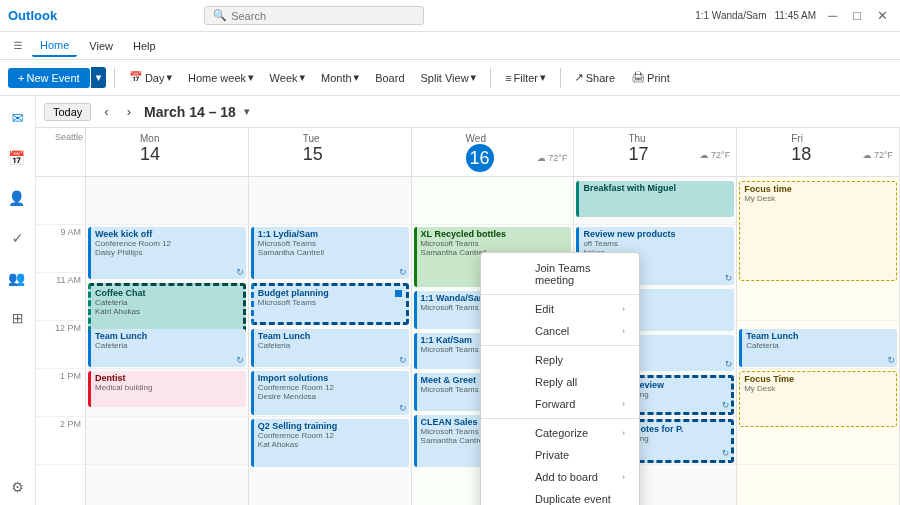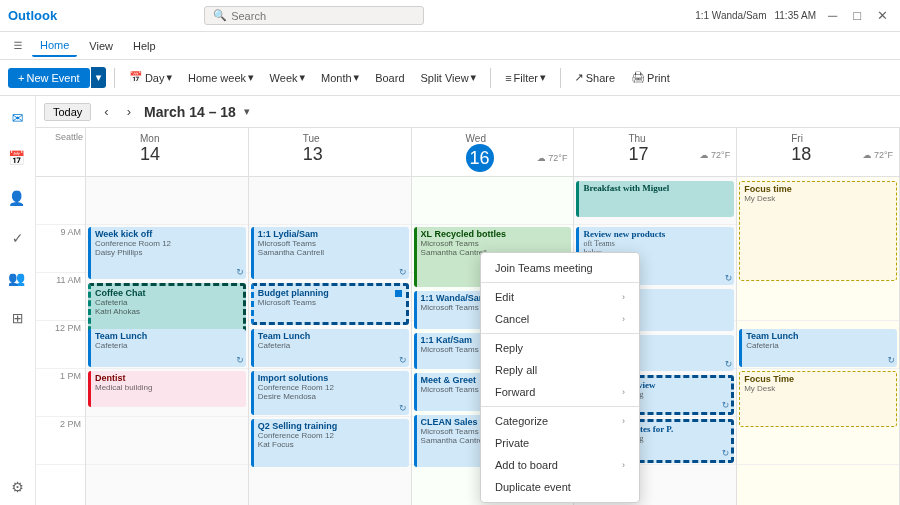--- a/index.html
+++ b/index.html
@@ -63,40 +63,40 @@
     .event .evt-title { font-weight: 600; font-size: 9px; white-space: nowrap; overflow: hidden; text-overflow: ellipsis; }
     .event .evt-sub { font-size: 8px; color: rgba(0,0,0,0.6); white-space: nowrap; overflow: hidden; text-overflow: ellipsis; }
     .event .evt-icon { position: absolute; bottom: 2px; right: 2px; font-size: 9px; opacity: 0.7; }
     .ev-blue { background: #d0e8f8; border-left: 3px solid #0078d4; color: #004e8c; }
     .ev-green { background: #c8e6c9; border-left: 3px solid #107c10; color: #054b05; }
     .ev-teal { background: #b2dfdb; border-left: 3px solid #008575; color: #004b44; }
     .ev-pink { background: #fce4ec; border-left: 3px solid #e81123; color: #7a0000; }
 
     
     .context-menu { position: absolute; background: #fff; border: 1px solid #d0d0d0; border-radius: 4px; box-shadow: 0 4px 16px rgba(0,0,0,0.2); z-index: 100; width: 160px; padding: 4px 0; }
-    .ctx-item { padding: 5px 14px; font-size: 11px; cursor: pointer; display: flex; align-items: center; justify-content: space-between; color: #333; }
+    .ctx-item { padding: 5px 14px; font-size: 11px; cursor: pointer; display: flex; align-items: center; justify-content: space-between; color: #333; margin-left: 40px; }
     .ctx-sep { height: 1px; background: #e0e0e0; margin: 3px 0; }
     .ctx-arrow { font-size: 9px; color: #888; }
 
     
     .cal-grid::-webkit-scrollbar { width: 6px; }
     .cal-grid::-webkit-scrollbar-thumb { background: #ccc; border-radius: 3px; }
   </style>
 </head>
 <body>
 
 <div class="top-bar">
   <span class="outlook-logo">Outlook</span>
   <div class="search-box">
     <span>🔍</span>
     <input type="text" placeholder="Search" style="">
   </div>
   <div class="top-right">
     <span>1:1 Wanda/Sam</span>
-    <span>11:35 AM</span>
+    <span>11:45 AM</span>
     <span class="icon-btn">─</span>
     <span class="icon-btn">□</span>
     <span class="icon-btn">✕</span>
   </div>
 </div>
 
 <div class="nav-menu">
   <div class="sidebar-icon" style="width:20px;height:20px;font-size:10px;">☰</div>
   <div class="nav-item active">Home</div>
   <div class="nav-item">View</div>
@@ -176,21 +176,21 @@
     </div>
 
     <div class="day-headers">
       <div class="time-gutter" style="font-size:9px;color:#888;padding:4px 2px;text-align:right;">Seattle</div>
       <div class="day-header">
         <span class="day-name">Mon</span>
         <div class="day-num">14</div>
       </div>
       <div class="day-header">
         <span class="day-name">Tue</span>
-        <div class="day-num">13</div>
+        <div class="day-num">15</div>
       </div>
       <div class="day-header">
         <span class="day-name">Wed</span>
         <div style="display:flex;align-items:center;justify-content:space-between;">
           <div class="day-num today">16</div>
           <span class="weather">☁ 72°F</span>
         </div>
       </div>
       <div class="day-header">
         <span class="day-name">Thu</span>
@@ -276,21 +276,21 @@
         </div>
         <div class="event ev-blue" style="top:194px;height:44px;">
           <div class="evt-title">Import solutions</div>
           <div class="evt-sub">Conference Room 12</div>
           <div class="evt-sub">Desire Mendosa</div>
           <span class="evt-icon">↻</span>
         </div>
         <div class="event ev-blue" style="top:242px;height:48px;">
           <div class="evt-title">Q2 Selling training</div>
           <div class="evt-sub">Conference Room 12</div>
-          <div class="evt-sub">Kat Focus</div>
+          <div class="evt-sub">Kat Ahokas</div>
         </div>
       </div>
 
       <div class="day-col wed" style="position:relative;">
         <div class="hour-line" style="height:48px;"></div>
           <div class="hour-line"></div>
           <div class="hour-line"></div>
           <div class="hour-line"></div>
           <div class="hour-line"></div>
           <div class="hour-line"></div>
@@ -314,21 +314,21 @@
           <div class="evt-sub">Microsoft Teams Meet...</div>
         </div>
         <div class="event ev-blue" style="top:238px;height:52px;">
           <div class="evt-title">CLEAN Sales promo n...</div>
           <div class="evt-sub">Microsoft Teams Meet...</div>
           <div class="evt-sub">Samantha Cantrell</div>
           <span class="evt-icon">↻</span>
         </div>
       </div>
 
-      <div class="day-col" style="position:relative;font-family:Liberation Serif, serif;">
+      <div class="day-col" style="position:relative;">
         <div class="hour-line" style="height:48px;"></div>
           <div class="hour-line"></div>
           <div class="hour-line"></div>
           <div class="hour-line"></div>
           <div class="hour-line"></div>
           <div class="hour-line"></div>
           <div class="hour-line"></div>
         <div class="event ev-teal" style="top:4px;height:36px;">
           <div class="evt-title">Breakfast with Miguel</div>
         </div>

